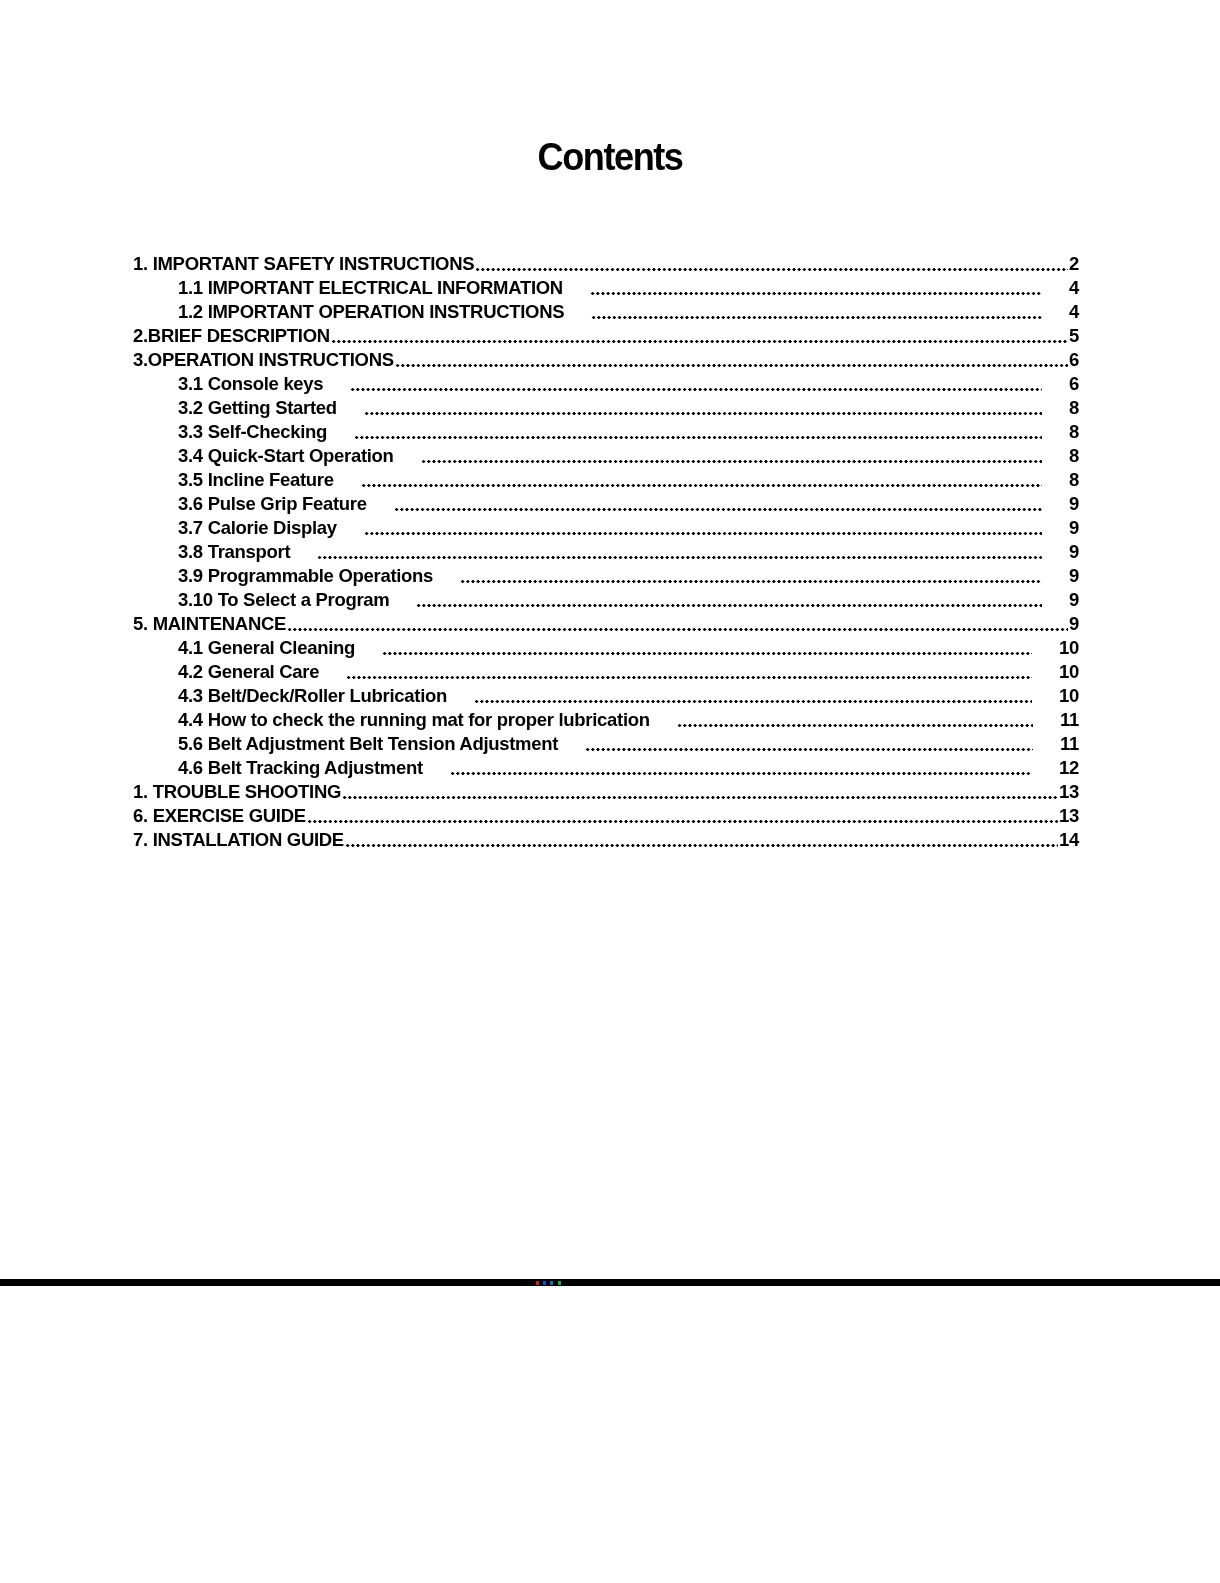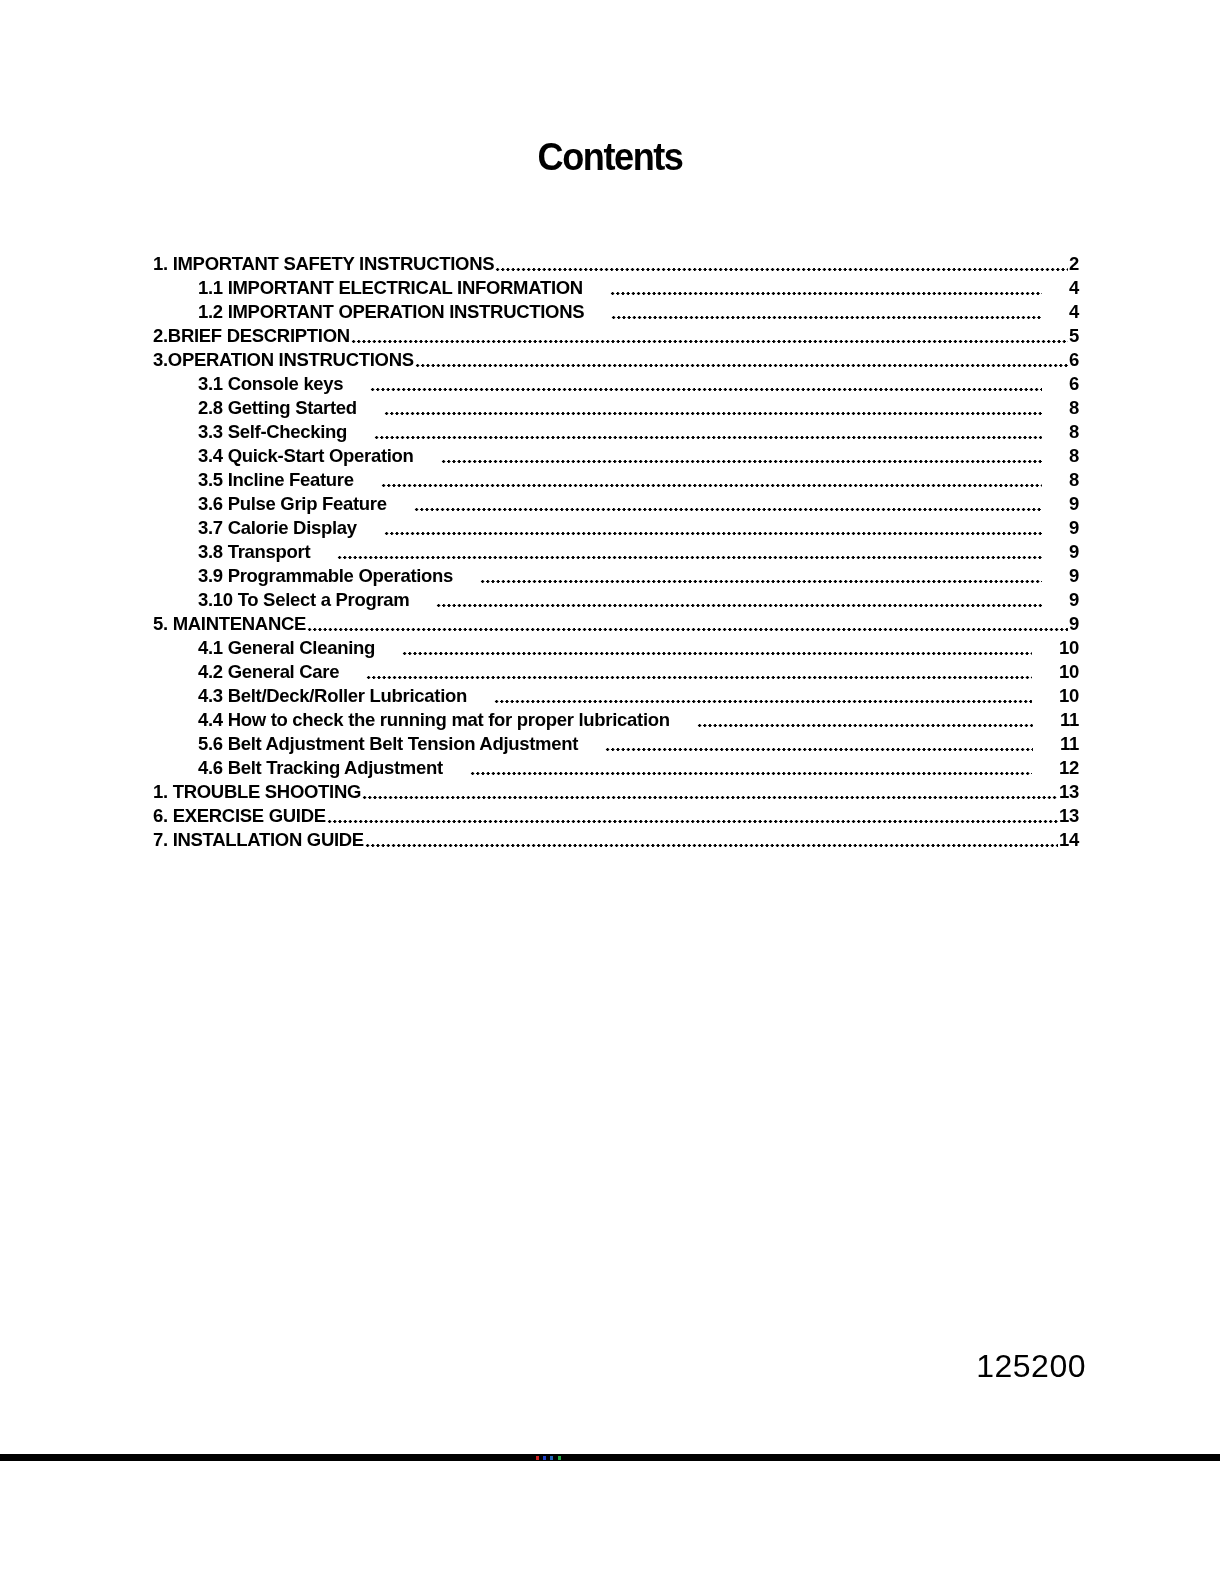--- a/index.html
+++ b/index.html
@@ -3,21 +3,21 @@
 <meta charset="utf-8">
 <style>
   html, body {
     margin: 0;
     padding: 0;
     background: #ffffff;
   }
   .page {
     position: relative;
     width: 1220px;
-    height: 1461px;
+    height: 1286px;
     background: #ffffff;
     overflow: hidden;
     font-family: "Liberation Sans", sans-serif;
     color: #000000;
   }
   .page-title {
     position: absolute;
     top: 136px;
     left: 0;
     width: 100%;
@@ -36,21 +36,21 @@
   .toc-row {
     display: flex;
     align-items: flex-end;
     height: 24px;
     font-size: 18.5px;
     font-weight: 700;
     letter-spacing: -0.3px;
     white-space: nowrap;
   }
   .toc-row.level-1 { padding-left: 45px; gap: 26px; }
-  .toc-label { flex: 0 0 auto; margin-left: 20px; }
+  .toc-label { flex: 0 0 auto; }
   .toc-leader {
     flex: 1 1 auto;
     height: 24px;
     margin: 0 1px;
     background-image: radial-gradient(circle, #000 1.35px, transparent 1.5px);
     background-size: 5.2px 5.2px;
     background-repeat: repeat-x;
     background-position: left bottom 3px;
   }
   .toc-page { flex: 0 0 auto; }
@@ -119,21 +119,21 @@
         <span class="toc-label">3.OPERATION INSTRUCTIONS</span>
         <span class="toc-leader"></span>
         <span class="toc-page">6</span>
       </div>
       <div class="toc-row level-1">
         <span class="toc-label">3.1 Console keys</span>
         <span class="toc-leader"></span>
         <span class="toc-page">6</span>
       </div>
       <div class="toc-row level-1">
-        <span class="toc-label">2.8 Getting Started</span>
+        <span class="toc-label">3.2 Getting Started</span>
         <span class="toc-leader"></span>
         <span class="toc-page">8</span>
       </div>
       <div class="toc-row level-1">
         <span class="toc-label">3.3 Self-Checking</span>
         <span class="toc-leader"></span>
         <span class="toc-page">8</span>
       </div>
       <div class="toc-row level-1">
         <span class="toc-label">3.4 Quick-Start Operation</span>

